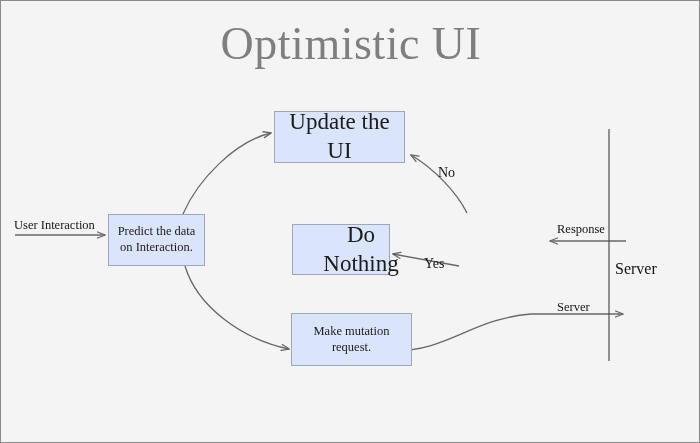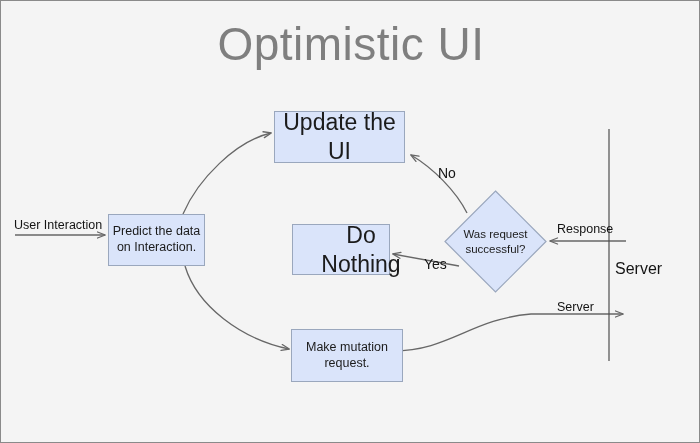--- a/index.html
+++ b/index.html
@@ -9,21 +9,21 @@
     background: #ffffff;
   }
   #canvas {
     position: relative;
     width: 700px;
     height: 443px;
     background: #f4f4f4;
     border: 1px solid #8a8a8a;
     box-sizing: border-box;
     overflow: hidden;
-    font-family: Liberation Sans, sans-serif;
+    font-family: Liberation Serif, serif;
   }
   #svg-layer {
     position: absolute;
     left: 0;
     top: 0;
     width: 700px;
     height: 443px;
   }
 
   .title {
@@ -123,30 +123,23 @@
 
   <div class="title">Optimistic UI</div>
 
   <div class="node small" style="left:107px; top:213px; width:97px; height:52px;text-align:center;">Predict the data
 on Interaction.</div>
 
   <div class="node large" style="left:273px; top:110px; width:131px; height:52px;">Update the UI</div>
 
   <div class="node large" style="left:291px; top:223px; width:98px; height:51px;padding-left:40px;">Do Nothing</div>
 
-  <div class="node small" style="left:290px; top:328px; width:112px; height:53px;">Make mutation
+  <div class="node small" style="left:290px; top:312px; width:121px; height:53px;">Make mutation
 request.</div>
 
-  <div class="diamond-wrap" style="left:443px; top:189px; width:103px; height:103px;">
-    <svg class="diamond-shape" viewBox="0 0 103 103" xmlns="http://www.w3.org/2000/svg">
-      <polygon points="51.5,1 102,51.5 51.5,102 1,51.5" fill="#dae4fa" stroke="#9aa7bd" stroke-width="1.2"></polygon>
-    </svg>
-    <div class="diamond-label">Was request
-successful?</div>
-  </div>
 
   <div class="edge-label" style="left:13px; top:217px;">User Interaction</div>
 
   <div class="edge-label lg" style="left:437px; top:164px;">No</div>
 
   <div class="edge-label lg" style="left:423px; top:255px;">Yes</div>
 
   <div class="edge-label" style="left:556px; top:221px;">Response</div>
 
   <div class="edge-label" style="left:556px; top:299px;">Server</div>

